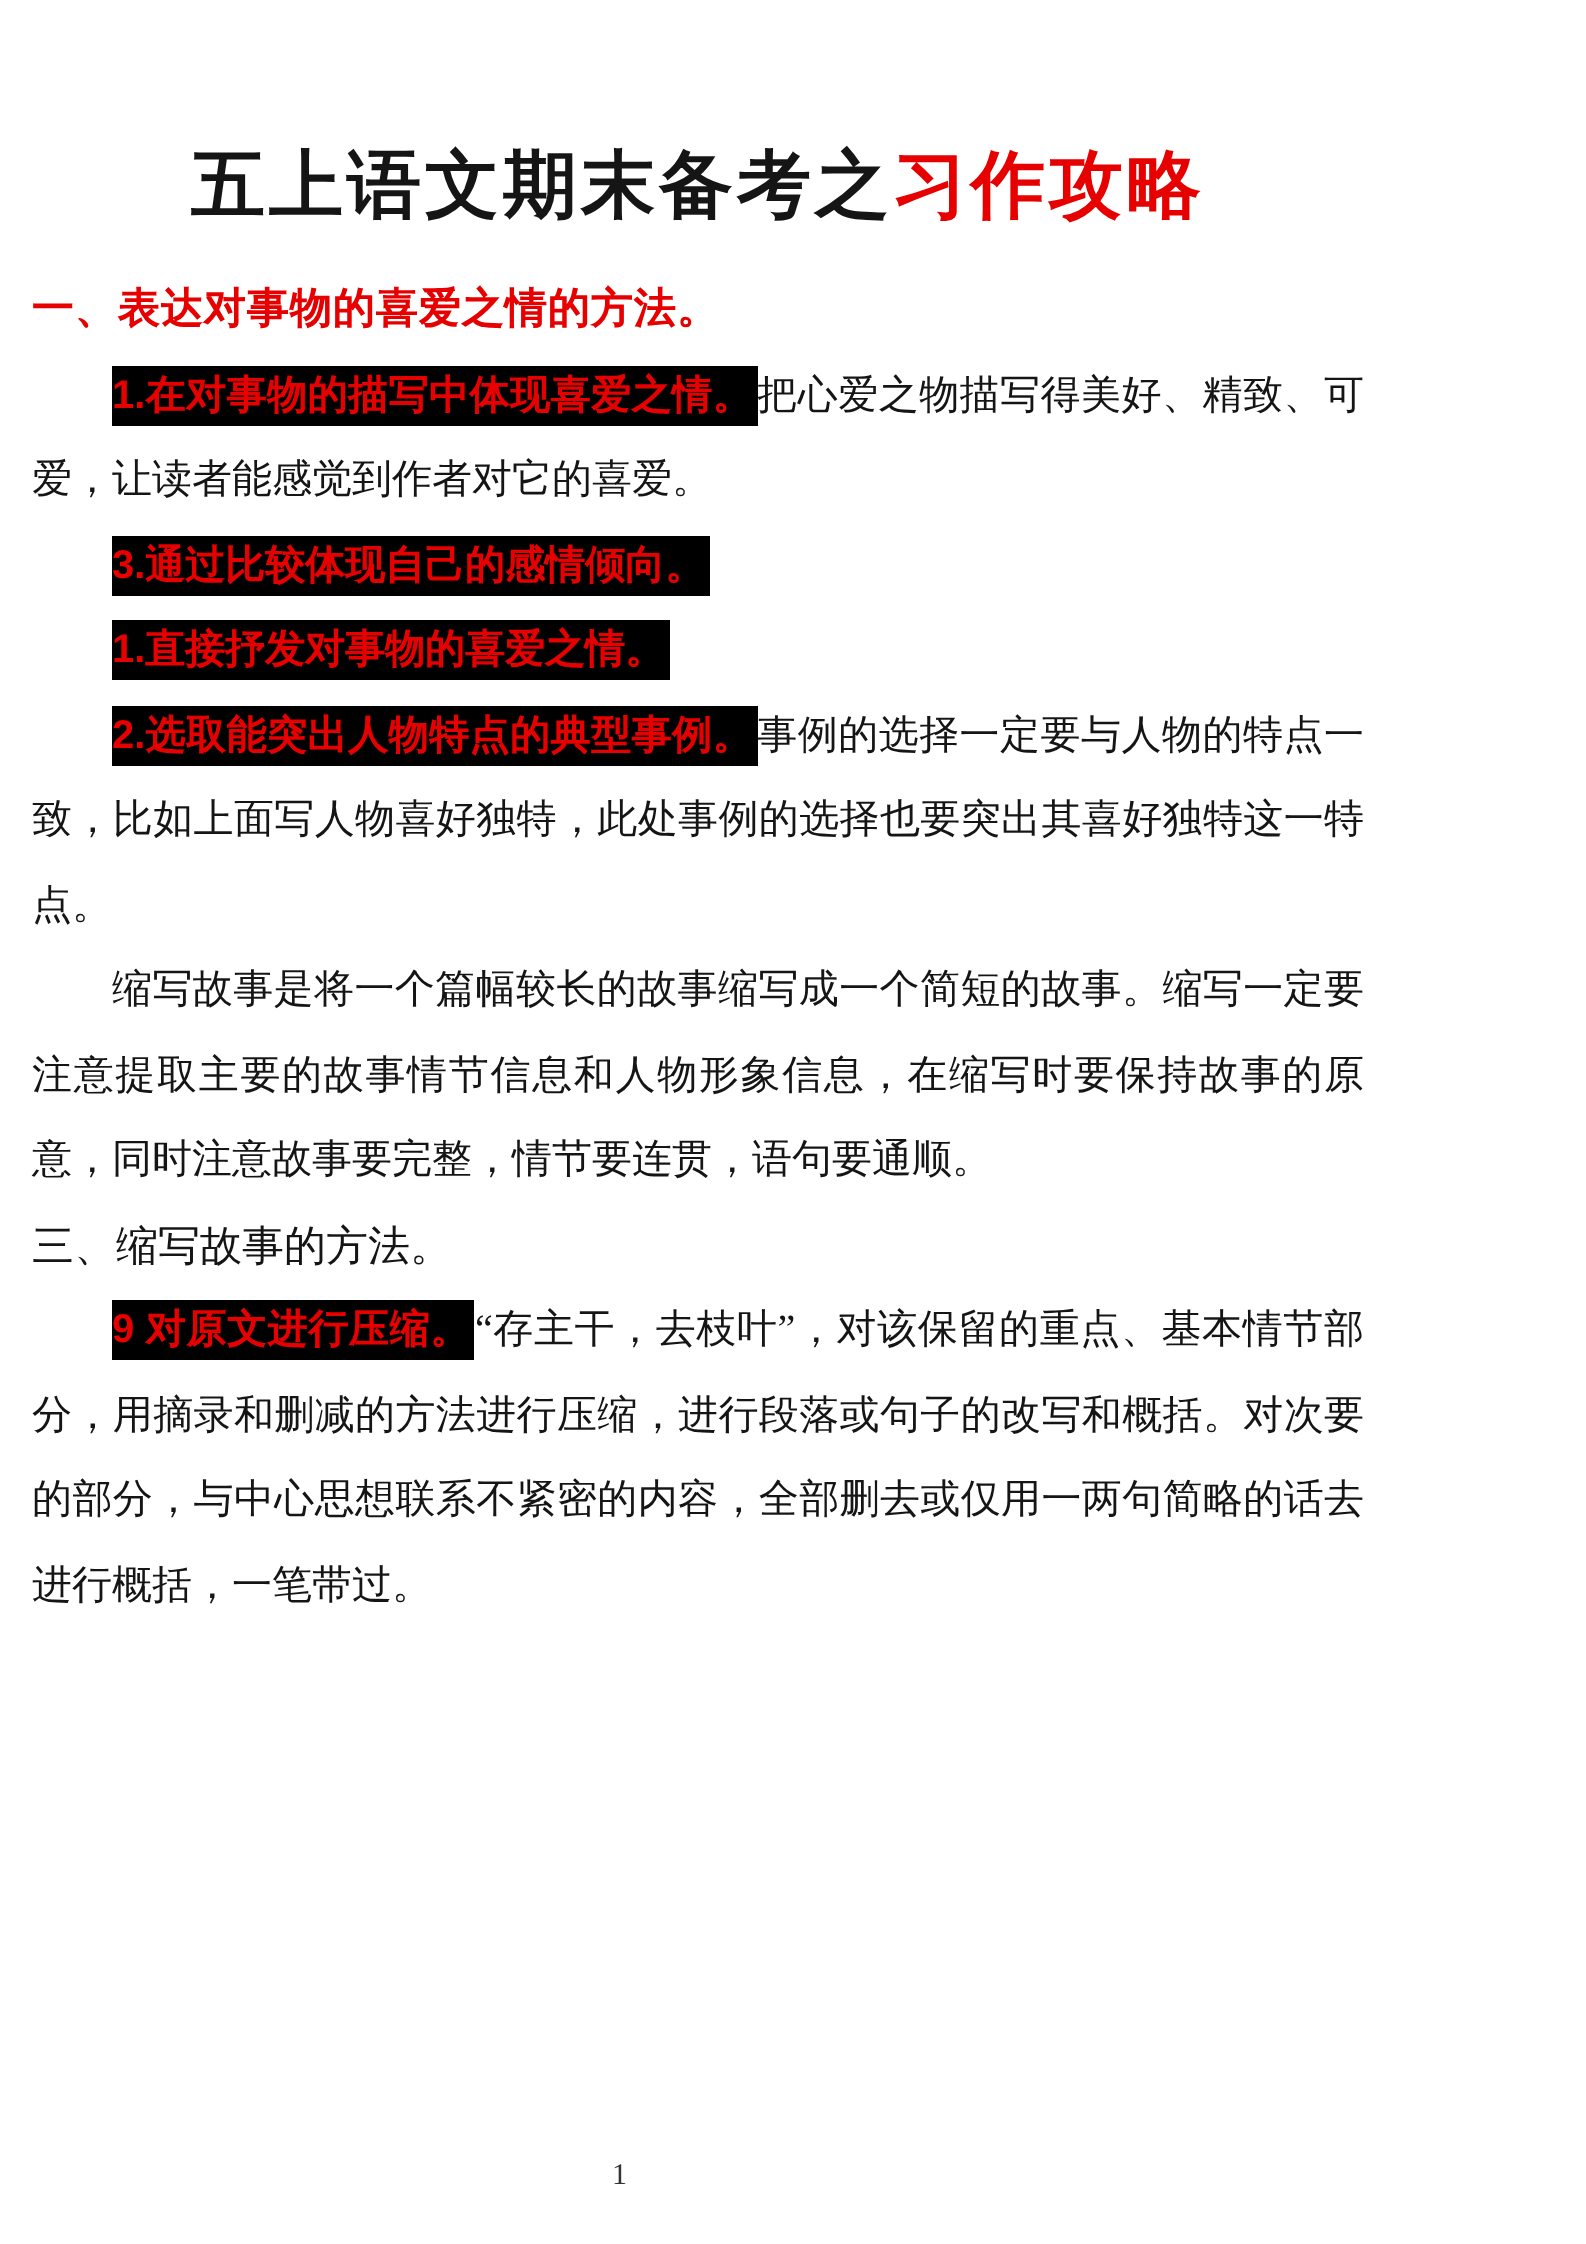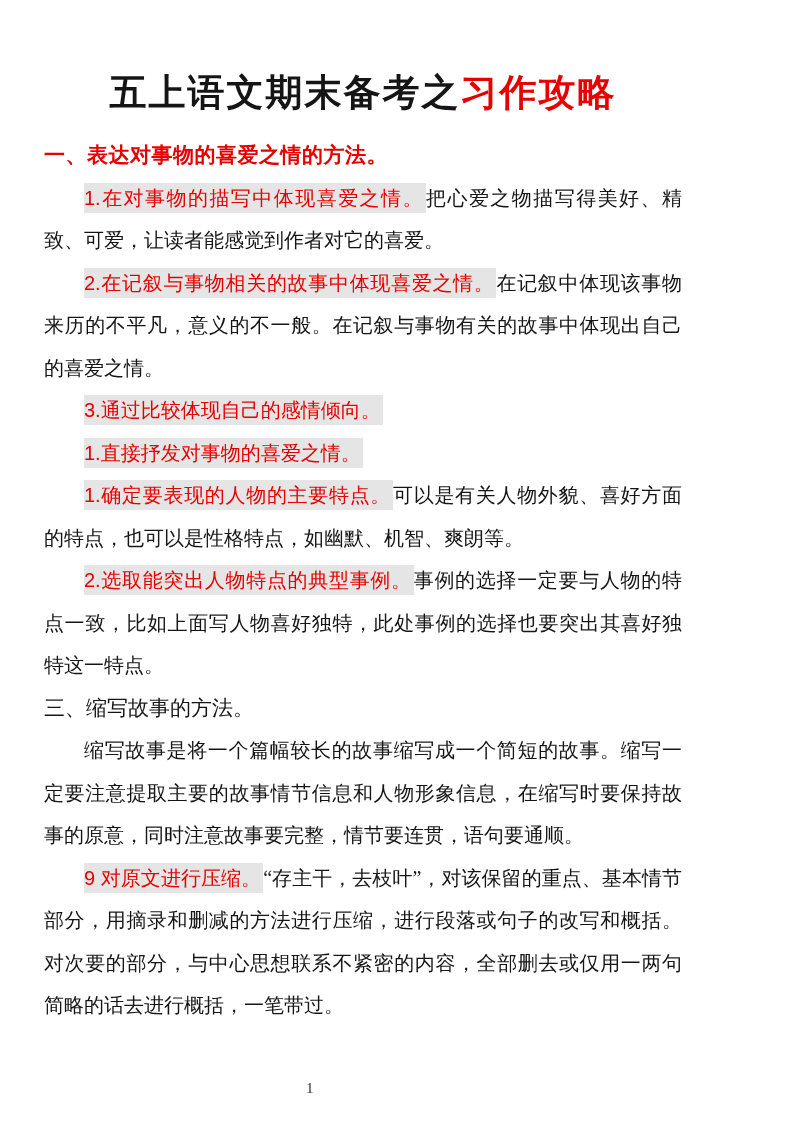--- a/index.html
+++ b/index.html
@@ -12,21 +12,21 @@
     height: 1122px;
     position: relative;
     font-family: "Liberation Serif", serif;
     color: #151515;
     overflow: hidden;
   }
   .page {
     box-sizing: border-box;
     width: 718px;
     height: 1122px;
-    padding: 70px 36px 0 44px;
+    padding: 70px 36px 0 16px;
     position: relative;
   }
   .doc-title {
     text-align: center;
     font-size: 37px;
     line-height: 46px;
     font-weight: bold;
     font-family: "Liberation Sans", sans-serif;
     letter-spacing: 2px;
     margin: 0 0 18px 0;
@@ -50,23 +50,23 @@
     letter-spacing: 0.5px;
     text-indent: 0;
   }
   .sec-heading.black {
     color: #151515;
     font-weight: normal;
     font-family: "Liberation Serif", serif;
     letter-spacing: 0;
   }
   .hl {
-    background: #e5e5e5;
+    background: #000000;
     color: #e60000;
-    font-weight: normal;
+    font-weight: bold;
     font-family: "Liberation Sans", sans-serif;
     padding: 4px 2px 4px 0;
     box-decoration-break: clone;
     -webkit-box-decoration-break: clone;
   }
   .page-num {
     position: absolute;
     top: 1080px;
     left: 306px;
     font-size: 15px;
@@ -78,34 +78,32 @@
 <body>
 
 <div class="page">
 
   <h1 class="doc-title"><span>五上语文期末备考之</span><span class="title-red">习作攻略</span></h1>
 
   <p class="line sec-heading">一、表达对事物的喜爱之情的方法。</p>
 
   <p class="line para"><span class="hl">1.在对事物的描写中体现喜爱之情。</span><span>把心爱之物描写得美好、精致、可爱，让读者能感觉到作者对它的喜爱。</span></p>
 
-  <p class="line para"><span class="hl">2.在记叙与事物相关的故事中体现喜爱之情。</span><span>在记叙中体现该事物来历的不平凡，意义的不一般。在记叙与事物有关的故事中体现出自己的喜爱之情。</span></p>
 
   <p class="line para"><span class="hl">3.通过比较体现自己的感情倾向。</span></p>
 
   <p class="line para"><span class="hl">1.直接抒发对事物的喜爱之情。</span></p>
 
 
-  <p class="line para"><span class="hl">1.确定要表现的人物的主要特点。</span><span>可以是有关人物外貌、喜好方面的特点，也可以是性格特点，如幽默、机智、爽朗等。</span></p>
 
   <p class="line para"><span class="hl">2.选取能突出人物特点的典型事例。</span><span>事例的选择一定要与人物的特点一致，比如上面写人物喜好独特，此处事例的选择也要突出其喜好独特这一特点。</span></p>
 
 
+  <p class="line para">缩写故事是将一个篇幅较长的故事缩写成一个简短的故事。缩写一定要注意提取主要的故事情节信息和人物形象信息，在缩写时要保持故事的原意，同时注意故事要完整，情节要连贯，语句要通顺。</p>
+
   <p class="line sec-heading black">三、缩写故事的方法。</p>
-
-  <p class="line para">缩写故事是将一个篇幅较长的故事缩写成一个简短的故事。缩写一定要注意提取主要的故事情节信息和人物形象信息，在缩写时要保持故事的原意，同时注意故事要完整，情节要连贯，语句要通顺。</p>
 
 
   <p class="line para"><span class="hl">9 对原文进行压缩。</span><span>“存主干，去枝叶”，对该保留的重点、基本情节部分，用摘录和删减的方法进行压缩，进行段落或句子的改写和概括。对次要的部分，与中心思想联系不紧密的内容，全部删去或仅用一两句简略的话去进行概括，一笔带过。</span></p>
 
   <div class="page-num">1</div>
 
 </div>
 
 </body></html>

